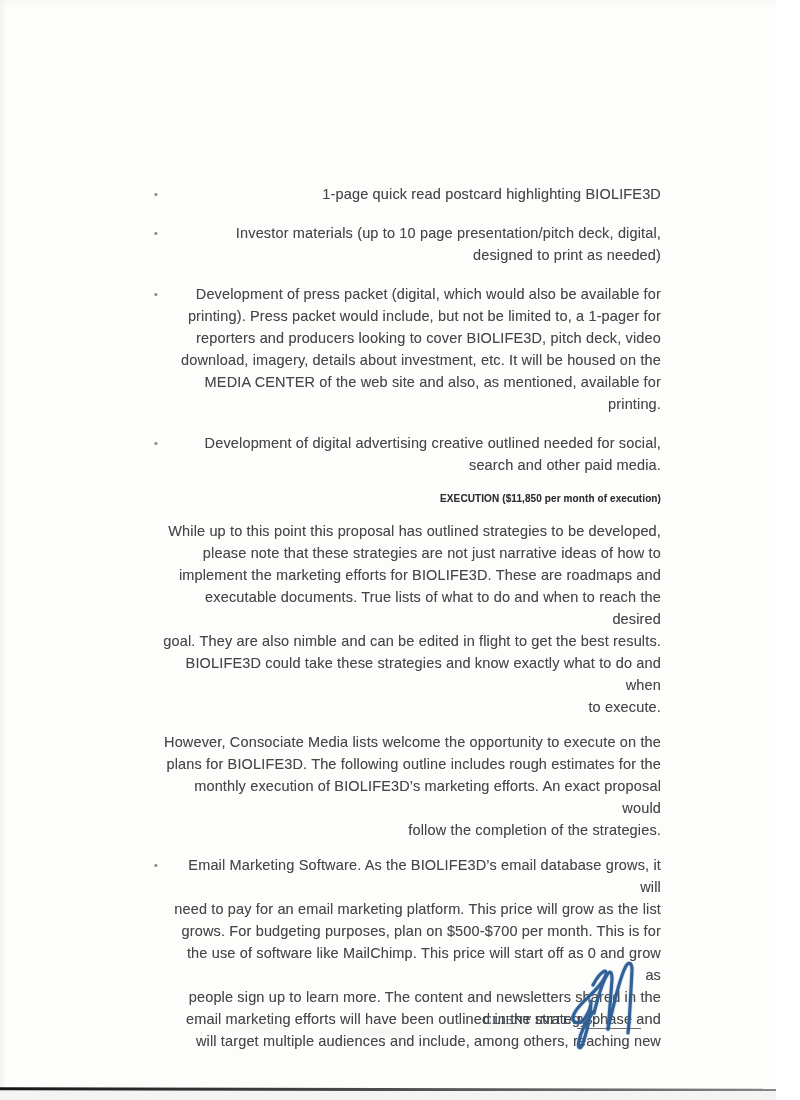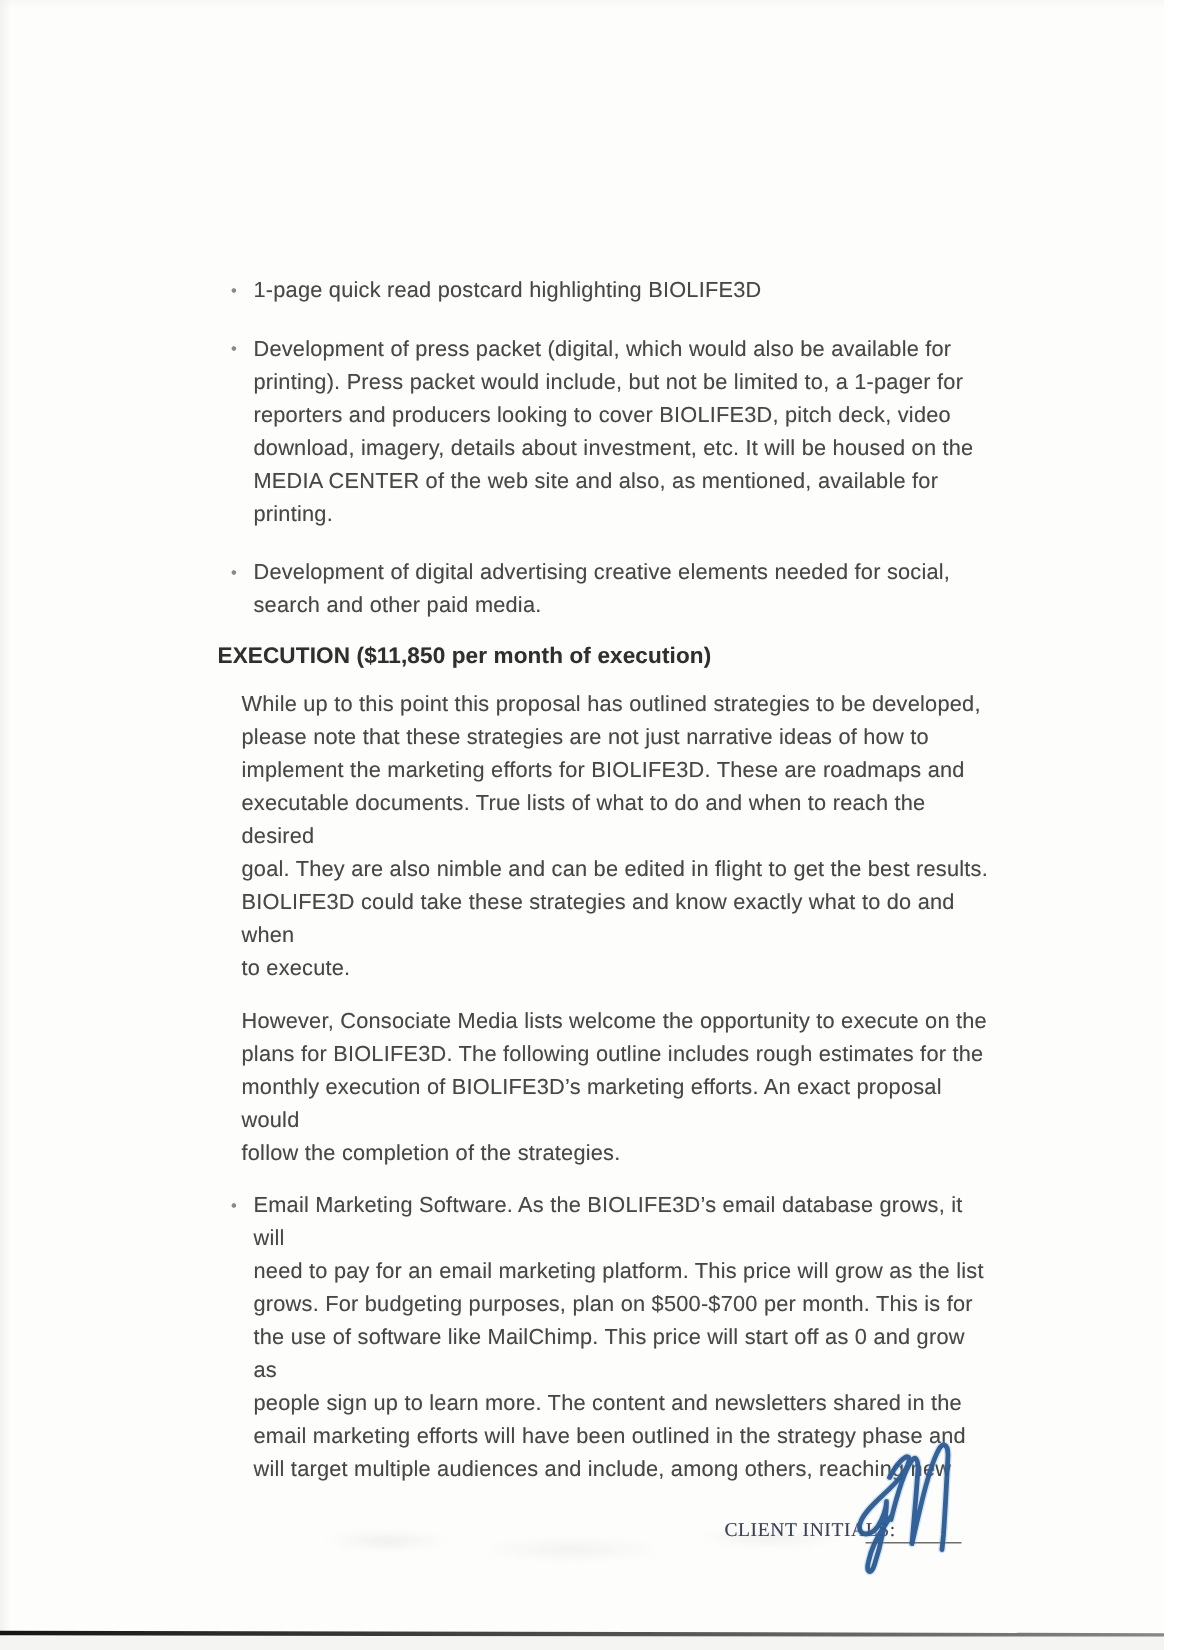--- a/index.html
+++ b/index.html
@@ -10,20 +10,21 @@
     --label-text:#3b4254;
     --rule-color:#555555;
   }
   html,body{margin:0;padding:0;background:#ffffff;}
   .page{
     position:relative;
     width:776px;height:1100px;
     background:var(--page-background);
     overflow:hidden;
     font-family:"Liberation Sans",sans-serif;
+    text-align:right;
   }
   
   .edge-left{
     position:absolute;left:0;top:0;width:7px;height:1100px;
     background:linear-gradient(to right,#ececea,rgba(255,255,255,0));
     opacity:.65;pointer-events:none;
   }
   .edge-top{
     position:absolute;left:0;top:0;width:800px;height:6px;
     background:linear-gradient(to bottom,#f3f2f0,rgba(255,255,255,0));
@@ -44,21 +45,21 @@
   }
   ul.bullets li:last-child{margin-bottom:0;}
   ul.bullets li::before{
     content:"•";
     position:absolute;left:9px;top:0;
     font-size:11px;line-height:22px;
     color:#8a8a8a;
   }
   h2.section-heading{
     margin:12px 0 10px 0;
-    font-size:15px;line-height:22px;
+    font-size:10px;line-height:22px;
     font-weight:700;
     color:var(--heading-text);
     letter-spacing:.1px;
   }
   p.para{margin:0 0 13px 16px;}
   ul.bullets.exec{margin-top:4px;}
   
   .client-initials-label{
     position:absolute;left:483px;top:1012px;
     font-family:"Liberation Serif",serif;
@@ -102,29 +103,33 @@
   <div class="edge-top"></div>
   <div class="edge-left"></div>
 
   <div class="content">
 
     <ul class="bullets">
       <li>
         <span class="txt">1-page quick read postcard highlighting BIOLIFE3D</span>
       </li>
       <li>
+        <span class="txt">Investor materials (up to 10 page presentation/pitch deck, digital,
+designed to print as needed)</span>
+      </li>
+      <li>
         <span class="txt">Development of press packet (digital, which would also be available for
 printing). Press packet would include, but not be limited to, a 1-pager for
 reporters and producers looking to cover BIOLIFE3D, pitch deck, video
 download, imagery, details about investment, etc. It will be housed on the
 MEDIA CENTER of the web site and also, as mentioned, available for
 printing.</span>
       </li>
       <li>
-        <span class="txt">Development of digital advertising creative elements needed for social,
+        <span class="txt">Development of digital advertising creative outlined needed for social,
 search and other paid media.</span>
       </li>
     </ul>
 
     <h2 class="section-heading">EXECUTION ($11,850 per month of execution)</h2>
 
     <p class="para txt">While up to this point this proposal has outlined strategies to be developed,
 please note that these strategies are not just narrative ideas of how to
 implement the marketing efforts for BIOLIFE3D. These are roadmaps and
 executable documents. True lists of what to do and when to reach the desired

